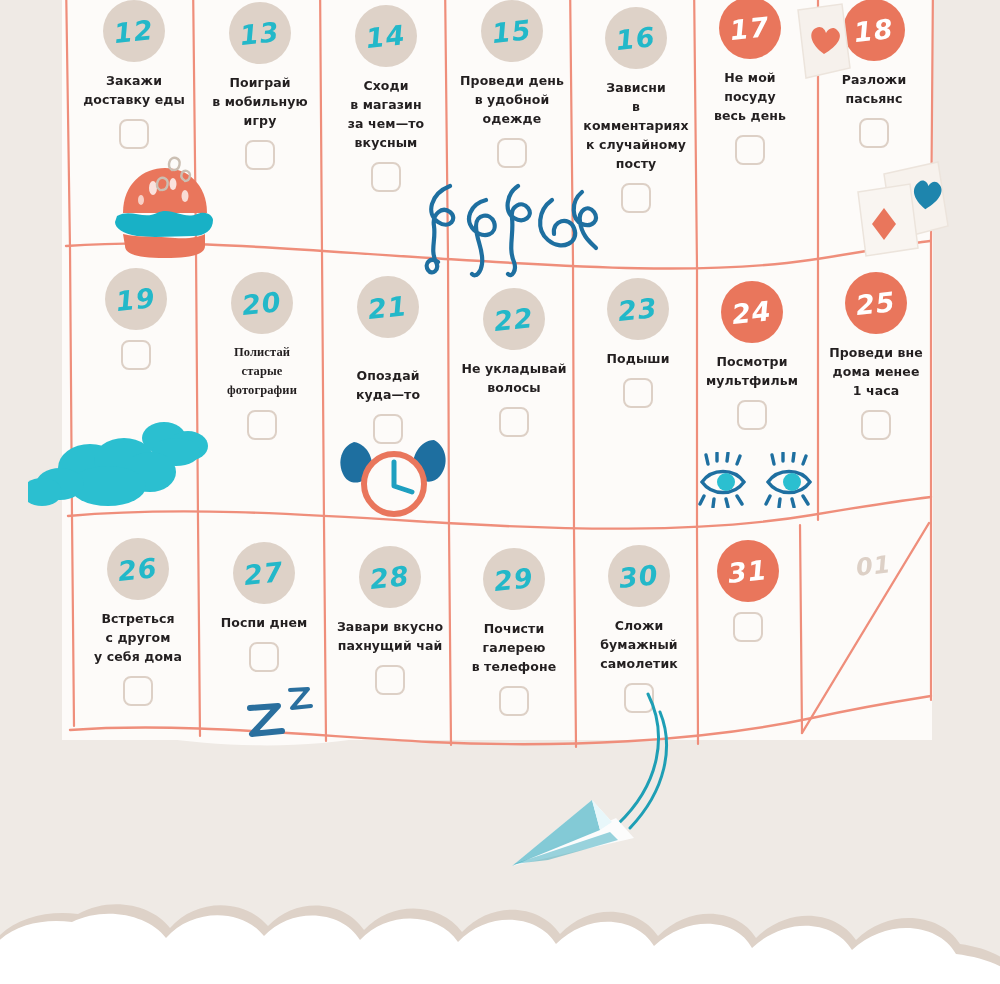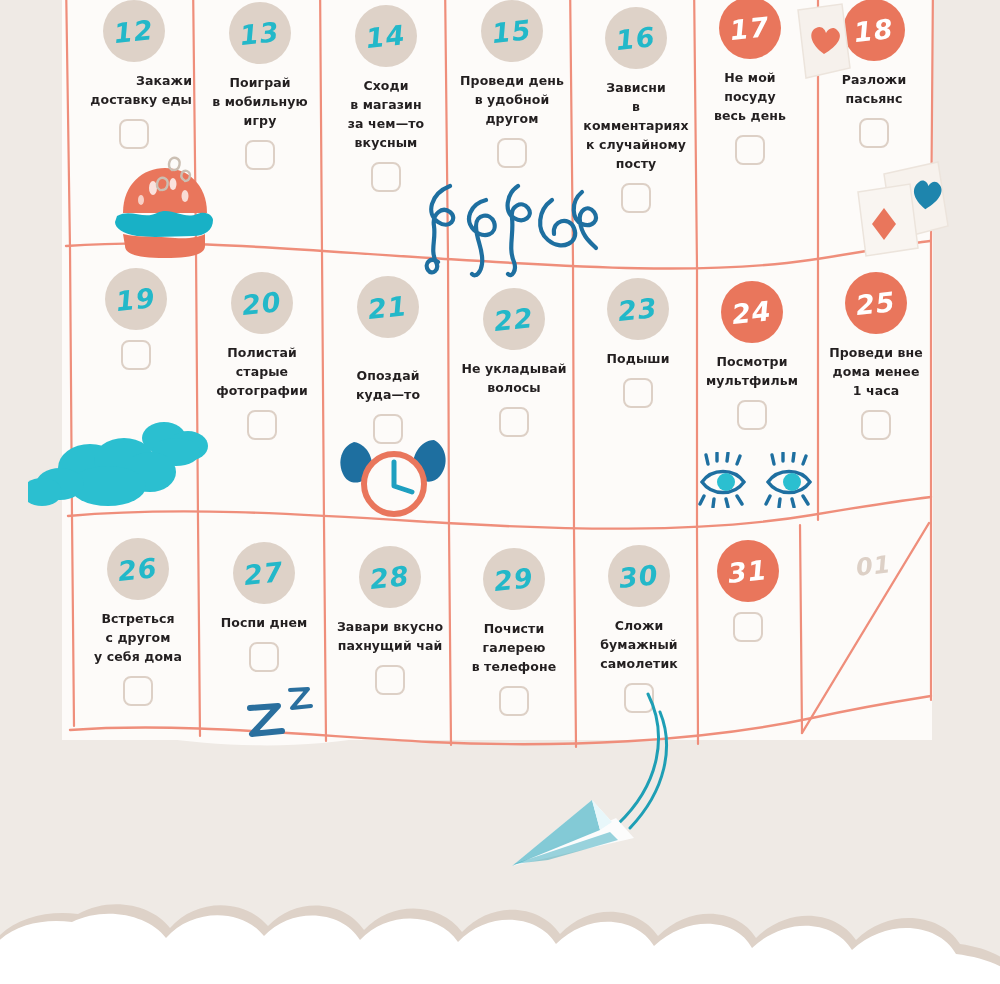--- a/index.html
+++ b/index.html
@@ -108,21 +108,21 @@
       <path d="M931,500 L931,700" fill="none" stroke="#ef8e7b" stroke-width="2.2" stroke-linecap="round"></path>
 
       <path d="M802,733 L929,523" fill="none" stroke="#ef8e7b" stroke-width="2.4" stroke-linecap="round"></path>
     </svg>
   </div>
 
   <div class="cell" style="left:72px;top:0px;">
     <div class="daybadge beige">
         <span>12</span>
       </div>
-    <div class="task" style="white-space:pre-line;text-align:right;">Закажи
+    <div class="task" style="white-space:pre-line;">Закажи
 доставку еды</div>
     <div class="checkbox"></div>
   </div>
   <div class="cell" style="left:198px;top:2px;">
     <div class="daybadge beige">
         <span>13</span>
       </div>
     <div class="task" style="white-space:pre-line;">Поиграй
 в мобильную
 игру</div>
@@ -137,21 +137,21 @@
 за чем—то
 вкусным</div>
     <div class="checkbox"></div>
   </div>
   <div class="cell" style="left:450px;top:0px;">
     <div class="daybadge beige">
         <span>15</span>
       </div>
     <div class="task" style="white-space:pre-line;">Проведи день
 в удобной
-другом</div>
+одежде</div>
     <div class="checkbox"></div>
   </div>
   <div class="cell" style="left:574px;top:7px;">
     <div class="daybadge beige">
         <span>16</span>
       </div>
     <div class="task" style="white-space:pre-line;">Зависни
 в комментариях
 к случайному
 посту</div>
@@ -178,21 +178,21 @@
   <div class="cell" style="left:74px;top:268px;">
     <div class="daybadge beige">
         <span>19</span>
       </div>
     <div class="checkbox"></div>
   </div>
   <div class="cell" style="left:200px;top:272px;">
     <div class="daybadge beige">
         <span>20</span>
       </div>
-    <div class="task" style="white-space:pre-line;">Полистай
+    <div class="task" style="white-space:pre-line;font-family:Liberation Serif, serif;">Полистай
 старые
 фотографии</div>
     <div class="checkbox"></div>
   </div>
   <div class="cell" style="left:326px;top:276px;">
     <div class="daybadge beige">
         <span>21</span>
       </div>
     <div class="task" style="white-space:pre-line;margin-top:28px;">Опоздай
 куда—то</div>

